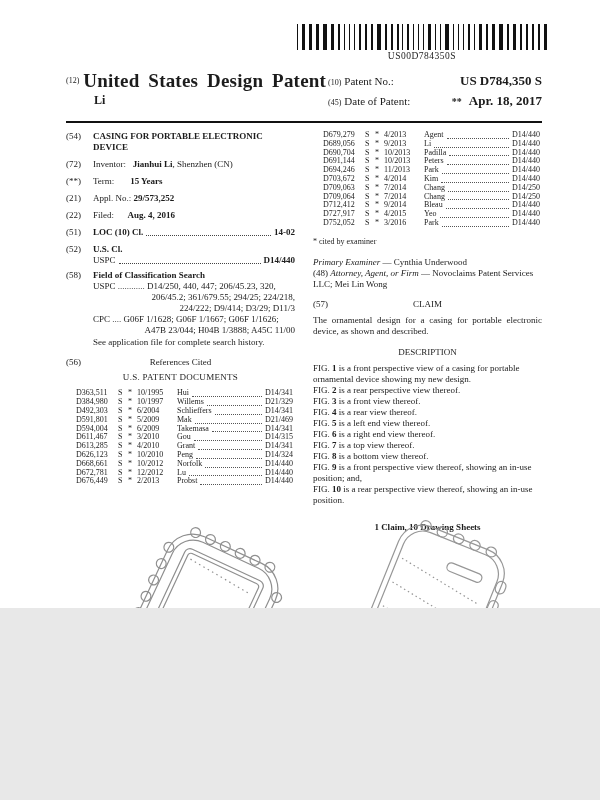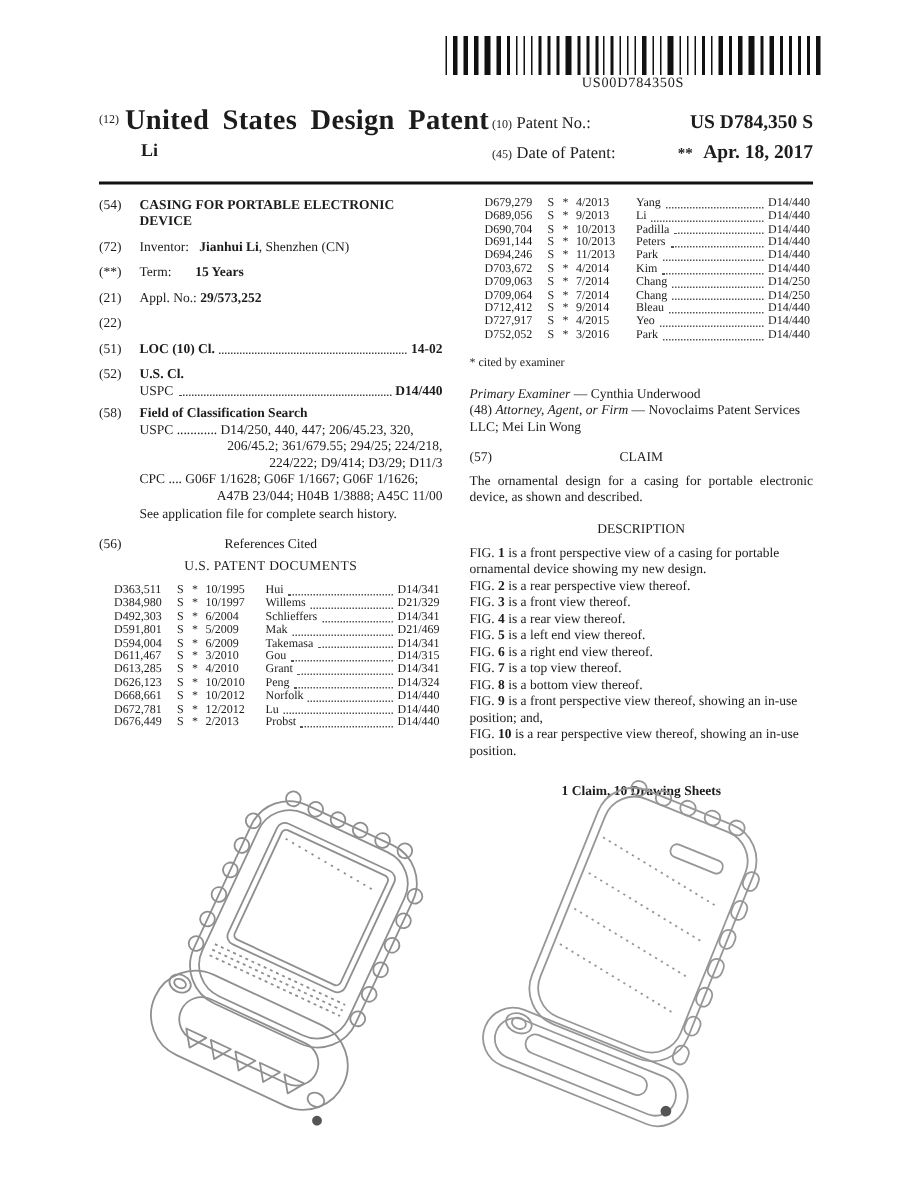--- a/index.html
+++ b/index.html
@@ -1,16 +1,16 @@
 <!DOCTYPE html>
 <html><head>
 <meta charset="utf-8">
 <style>
   html,body{margin:0;padding:0;background:#e8e8e8;}
-  .page{position:relative;width:600px;height:800px;background:#ffffff;overflow:hidden;
+  .page{position:relative;width:600px;height:608px;background:#ffffff;overflow:hidden;
         font-family:"Liberation Serif","DejaVu Serif",serif;color:#1c1c1c;}
   
   .barcode-wrap{position:absolute;left:297px;top:24px;width:250px;text-align:center;}
   .bars{display:flex;justify-content:space-between;align-items:stretch;height:26px;width:250px;}
   .bars i{display:block;height:100%;background:#111;}
   .bars-label{font-size:9.5px;margin-top:1px;letter-spacing:.5px;}
   
   .hdr-left{position:absolute;left:66px;top:70px;width:270px;}
   .knum{font-size:8px;vertical-align:4px;}
   .title{font-size:19px;font-weight:bold;word-spacing:4px;letter-spacing:.2px;}
@@ -146,20 +146,21 @@
         <span class="fbody"><span>Term:</span>&nbsp;&nbsp;&nbsp;&nbsp;&nbsp;&nbsp;&nbsp;<span class="b">15 Years</span></span>
       </div>
 
       <div class="field">
         <span class="fnum">(21)</span>
         <span class="fbody"><span>Appl. No.:</span>&nbsp;<span class="b">29/573,252</span></span>
       </div>
 
       <div class="field">
         <span class="fnum">(22)</span>
+        <span class="fbody"><span>Filed:</span>&nbsp;&nbsp;&nbsp;&nbsp;&nbsp;&nbsp;<span class="b">Aug. 4, 2016</span></span>
       </div>
 
       <div class="field">
         <span class="fnum">(51)</span>
         <span class="fbody dotrow">
             <span class="b">LOC (10) Cl.</span>
             <span class="leader"></span>
             <span class="b">14-02</span>
           </span>
       </div>
@@ -308,21 +309,21 @@
 
     <div class="col">
 
       <div class="refs">
 
           <div class="ref-row">
             <span class="ref-no">D679,279</span>
             <span class="ref-kind">S</span>
             <span class="ref-star">*</span>
             <span class="ref-date">4/2013</span>
-            <span class="ref-name">Yang</span>
+            <span class="ref-name">Agent</span>
             <span class="ref-leader"></span>
             <span class="ref-cls">D14/440</span>
           </div>
 
           <div class="ref-row">
             <span class="ref-no">D689,056</span>
             <span class="ref-kind">S</span>
             <span class="ref-star">*</span>
             <span class="ref-date">9/2013</span>
             <span class="ref-name">Li</span>

